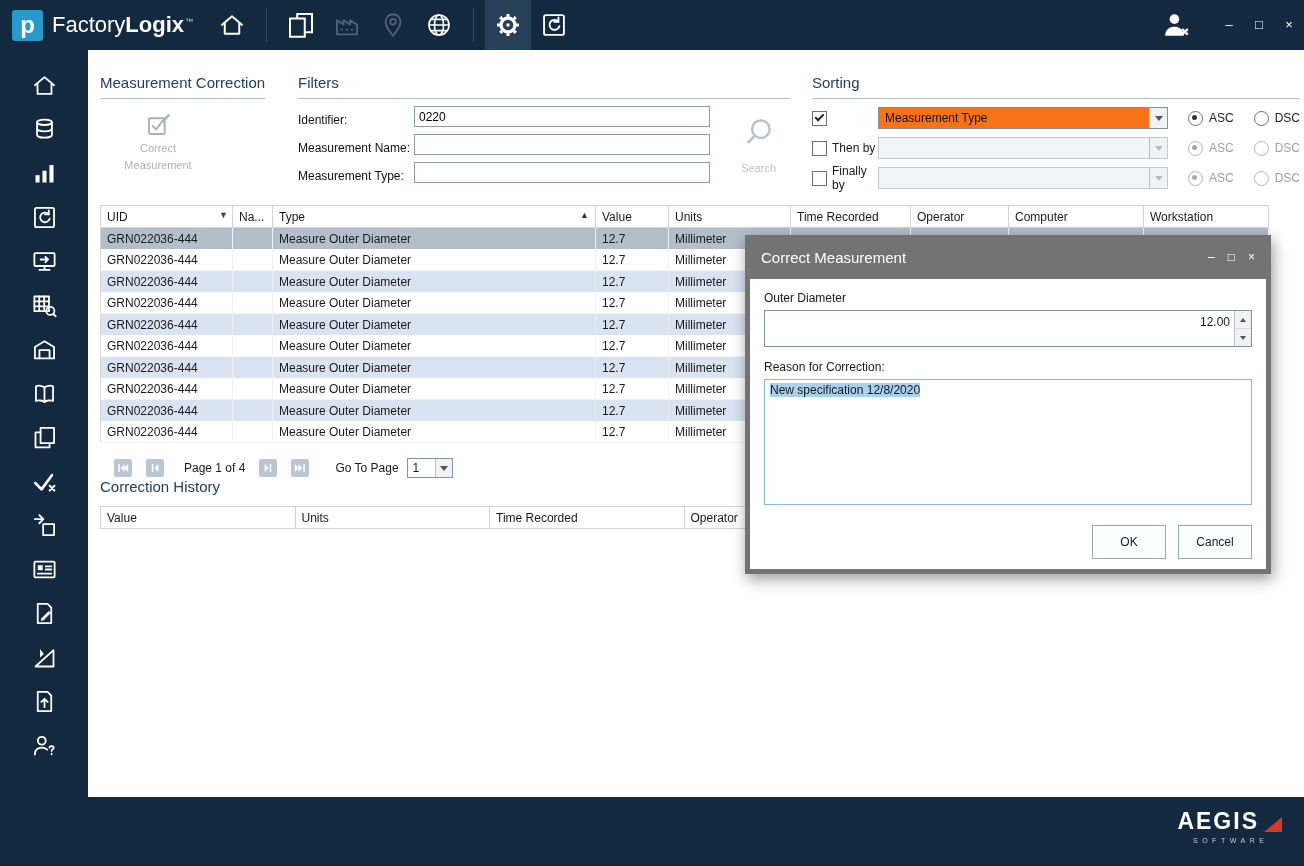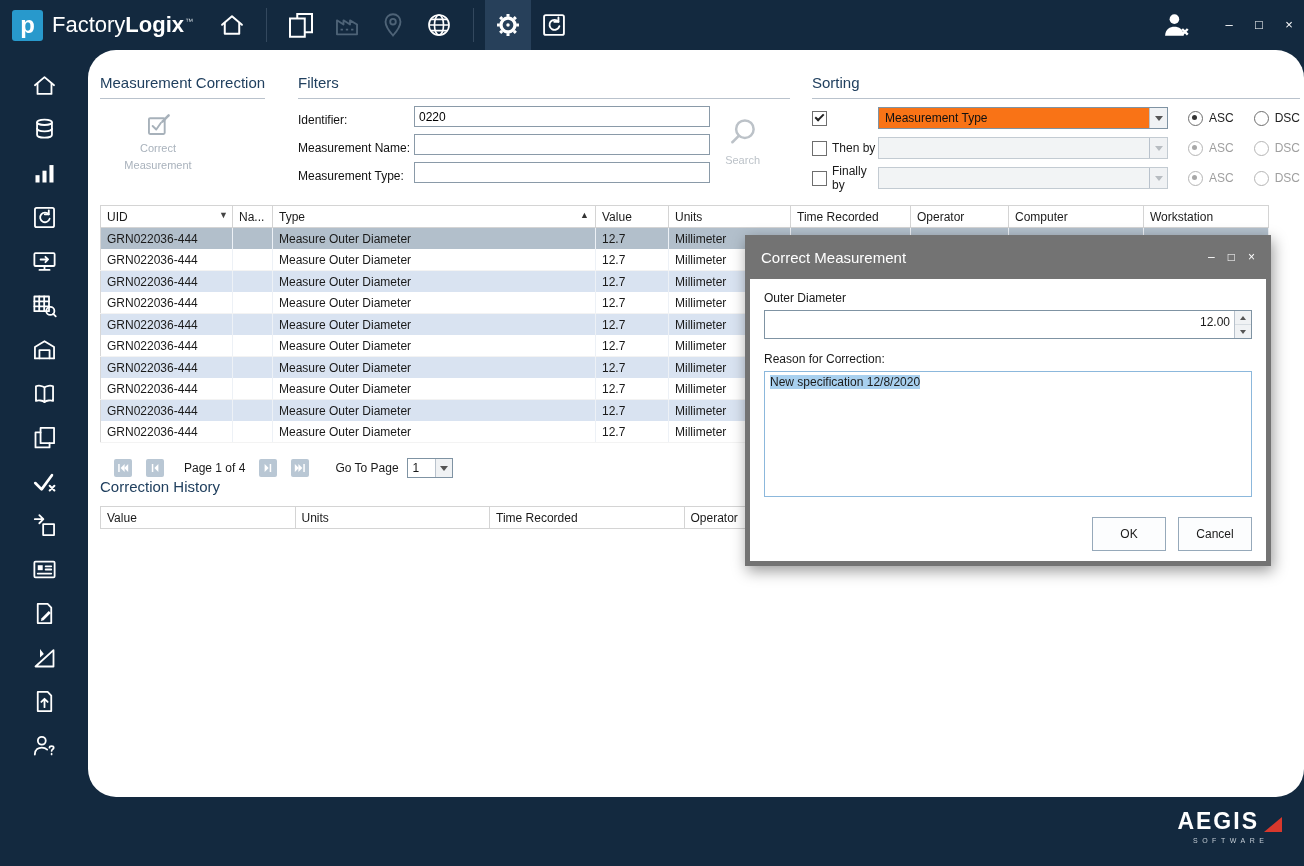--- a/index.html
+++ b/index.html
@@ -20,33 +20,33 @@
   .tb-sep{width:1px;height:34px;background:#33485e;margin:0 11px;}
   .tb-tile{width:46px;height:50px;display:flex;align-items:center;justify-content:center;}
   .tb-tile.active{background:#27405a;}
   .win-area{margin-left:auto;display:flex;align-items:center;}
   .win-btn{width:18px;text-align:center;margin:0 6px;font-size:13px;color:#fff;line-height:50px;}
   .user-ico{margin-right:22px;}
   
   .sidebar{position:absolute;left:0;top:50px;bottom:69px;width:88px;background:#13293f;display:flex;flex-direction:column;align-items:center;padding-top:13px;z-index:4;}
   .side-item{width:88px;height:44px;display:flex;align-items:center;justify-content:center;}
   
-  .main{position:absolute;left:88px;top:50px;right:0;bottom:69px;background:#fff;overflow:hidden;padding:24px 52px 0 12px;border-radius:28px;}
+  .main{position:absolute;left:88px;top:50px;right:0;bottom:69px;background:#fff;overflow:hidden;padding:24px 52px 0 12px;}
   h2.sec{font-size:15px;font-weight:normal;color:#21405f;margin:0;}
   .rule{padding-bottom:7px;border-bottom:1px solid #b9c2cc;}
   .top-row{display:flex;align-items:flex-start;}
   .sec-mc{width:188px;flex:none;}
   .sec-mc h2{display:inline-block;}
   .correct-btn{margin:13px 0 0 14px;width:88px;display:flex;flex-direction:column;align-items:center;gap:3px;color:#a9b2bc;font-size:11px;line-height:1.25;text-align:center;}
   .sec-filters{width:492px;flex:none;margin-left:10px;position:relative;}
   .sec-filters h2{display:block;}
   .f-row{display:flex;align-items:flex-end;margin-top:7px;}
   .f-row label{width:116px;color:#111;}
   .f-input{width:296px;height:21px;border:1px solid #8a9aa8;font:12px "Liberation Sans",sans-serif;padding:0 4px;outline:none;box-sizing:border-box;}
-  .search-btn{position:absolute;right:30px;top:42px;display:flex;flex-direction:column;align-items:center;gap:8px;color:#bcc2c8;font-size:11px;}
+  .search-btn{position:absolute;right:14px;top:42px;display:flex;flex-direction:column;align-items:center;gap:16px;color:#bcc2c8;font-size:11px;}
   .sec-sorting{flex:1;margin-left:22px;}
   .s-row{display:flex;align-items:center;margin-top:8px;height:22px;}
   .s-cb{width:66px;display:flex;align-items:center;gap:5px;}
   .cbox{width:13px;height:13px;border:1px solid #6e6e6e;background:#fff;position:relative;flex:none;}
   .cbox.checked::after{content:"";position:absolute;left:2px;top:2px;width:7px;height:3px;border-left:2px solid #222;border-bottom:2px solid #222;transform:rotate(-45deg);}
   .sel{width:290px;height:22px;border:1px solid #7f93a3;background:#f97316;display:flex;align-items:stretch;box-sizing:border-box;}
   .sel-text{flex:1;padding:0 6px;display:flex;align-items:center;color:#111;overflow:hidden;}
   .sel-btn{width:17px;border-left:1px solid #b9c2cc;background:#f0f2f4;display:flex;align-items:center;justify-content:center;}
   .arr-down{width:0;height:0;border-left:4px solid transparent;border-right:4px solid transparent;border-top:5px solid #555;}
   .sel.disabled{border-color:#c3cbd2;background:#f2f4f5;}
@@ -77,21 +77,21 @@
   
   .hist-title{margin-top:24px;}
   .hist-table{margin-top:11px;border-collapse:collapse;table-layout:fixed;width:1168px;}
   .hist-table th{border:1px solid #d4d4d4;height:21px;padding:0 6px;font-weight:normal;text-align:left;color:#1a1a1a;background:#fff;white-space:nowrap;overflow:hidden;}
   
   .dialog{position:absolute;left:745px;top:235px;width:516px;background:#737373;padding:0 5px 5px;z-index:20;box-shadow:2px 5px 14px rgba(0,0,0,.4);}
   .dlg-titlebar{height:44px;display:flex;align-items:center;color:#fff;padding:0 11px;font-size:15px;}
   .dlg-controls{margin-left:auto;display:flex;gap:13px;font-size:12px;}
   .dlg-body{background:#fff;padding:12px 14px 10px;}
   .dlg-label{color:#1a1a1a;}
-  .spin{margin-top:5px;height:29px;border:1px solid #7f93a3;display:flex;align-items:stretch;box-sizing:border-box;}
+  .spin{margin-top:5px;height:37px;border:1px solid #7f93a3;display:flex;align-items:stretch;box-sizing:border-box;}
   .spin-val{flex:1;text-align:right;padding:4px 4px 0 0;}
   .spin-btns{width:16px;border-left:1px solid #b9c2cc;display:flex;flex-direction:column;}
   .spin-up,.spin-down{flex:1;background:#f0f2f4;display:flex;align-items:center;justify-content:center;}
   .spin-up{border-bottom:1px solid #d7dde2;}
   .arr-up-s{width:0;height:0;border-left:3px solid transparent;border-right:3px solid transparent;border-bottom:4px solid #555;}
   .arr-down-s{width:0;height:0;border-left:3px solid transparent;border-right:3px solid transparent;border-top:4px solid #555;}
   .reason-label{margin-top:13px;}
   .reason-box{margin-top:5px;height:126px;border:1px solid #8cb8dc;padding:3px 5px;overflow:hidden;box-sizing:border-box;}
   .hl{background:#a8d0ef;}
   .dlg-buttons{display:flex;justify-content:flex-end;gap:12px;margin-top:20px;}

